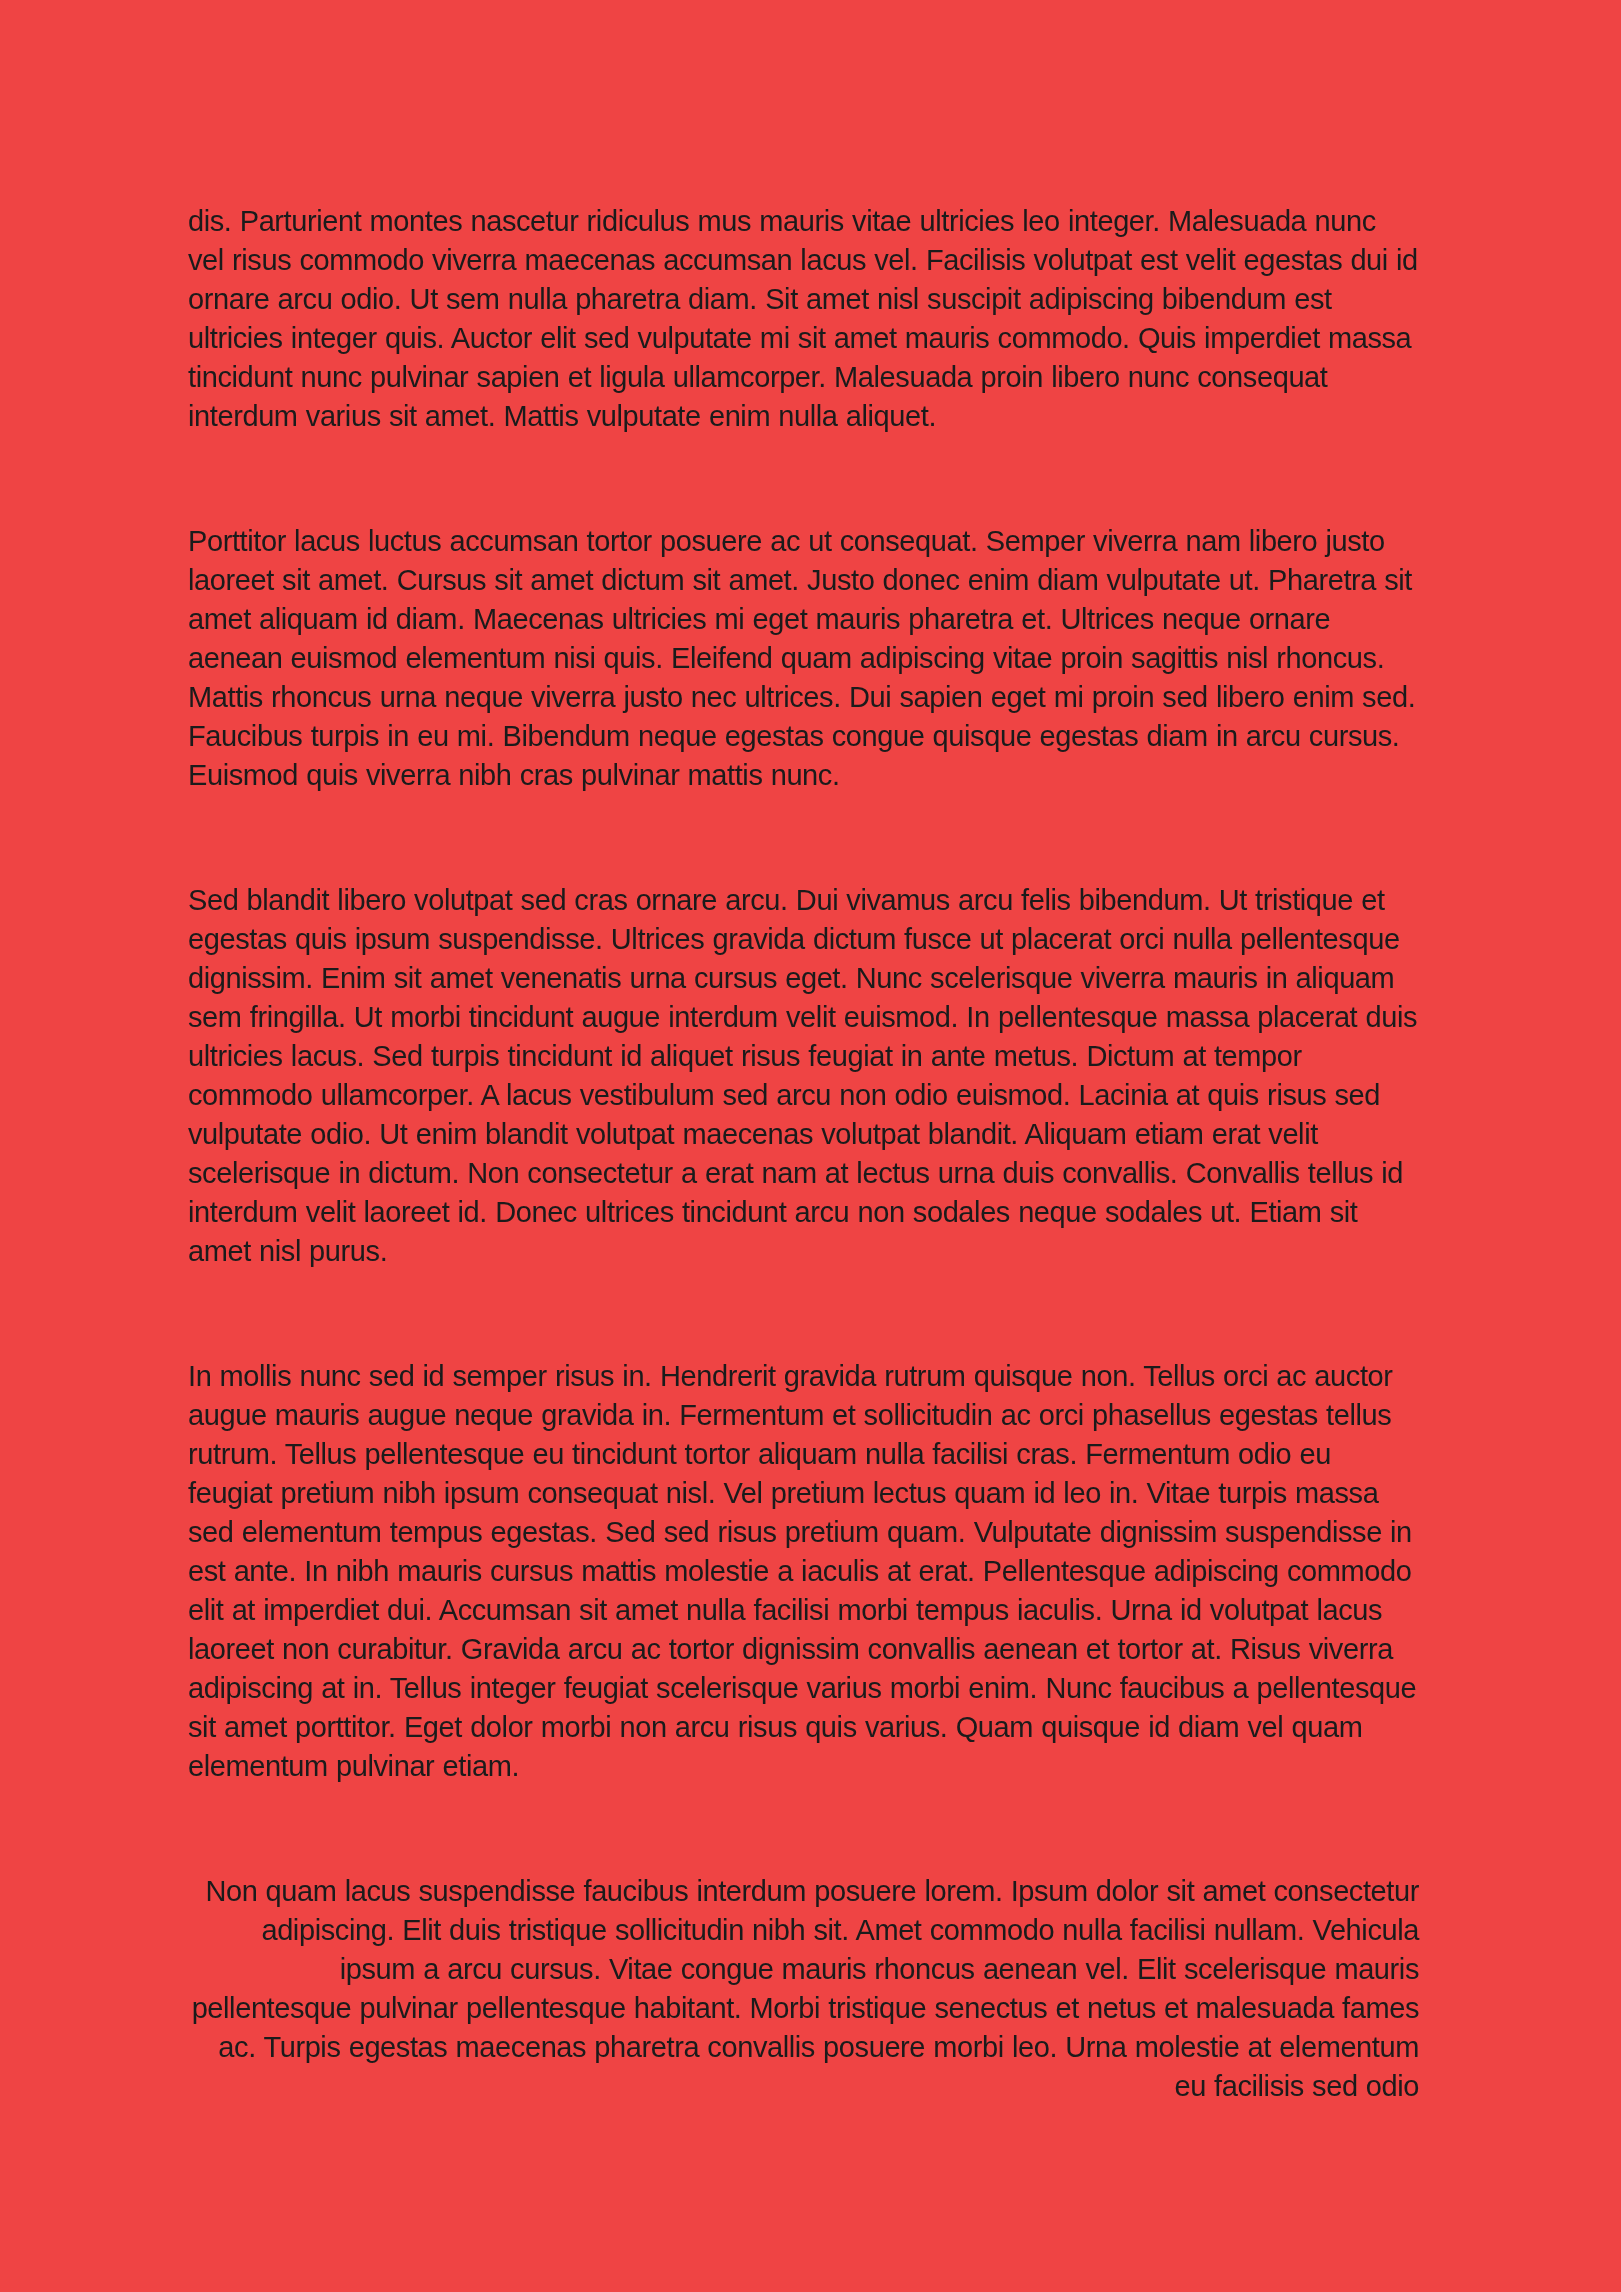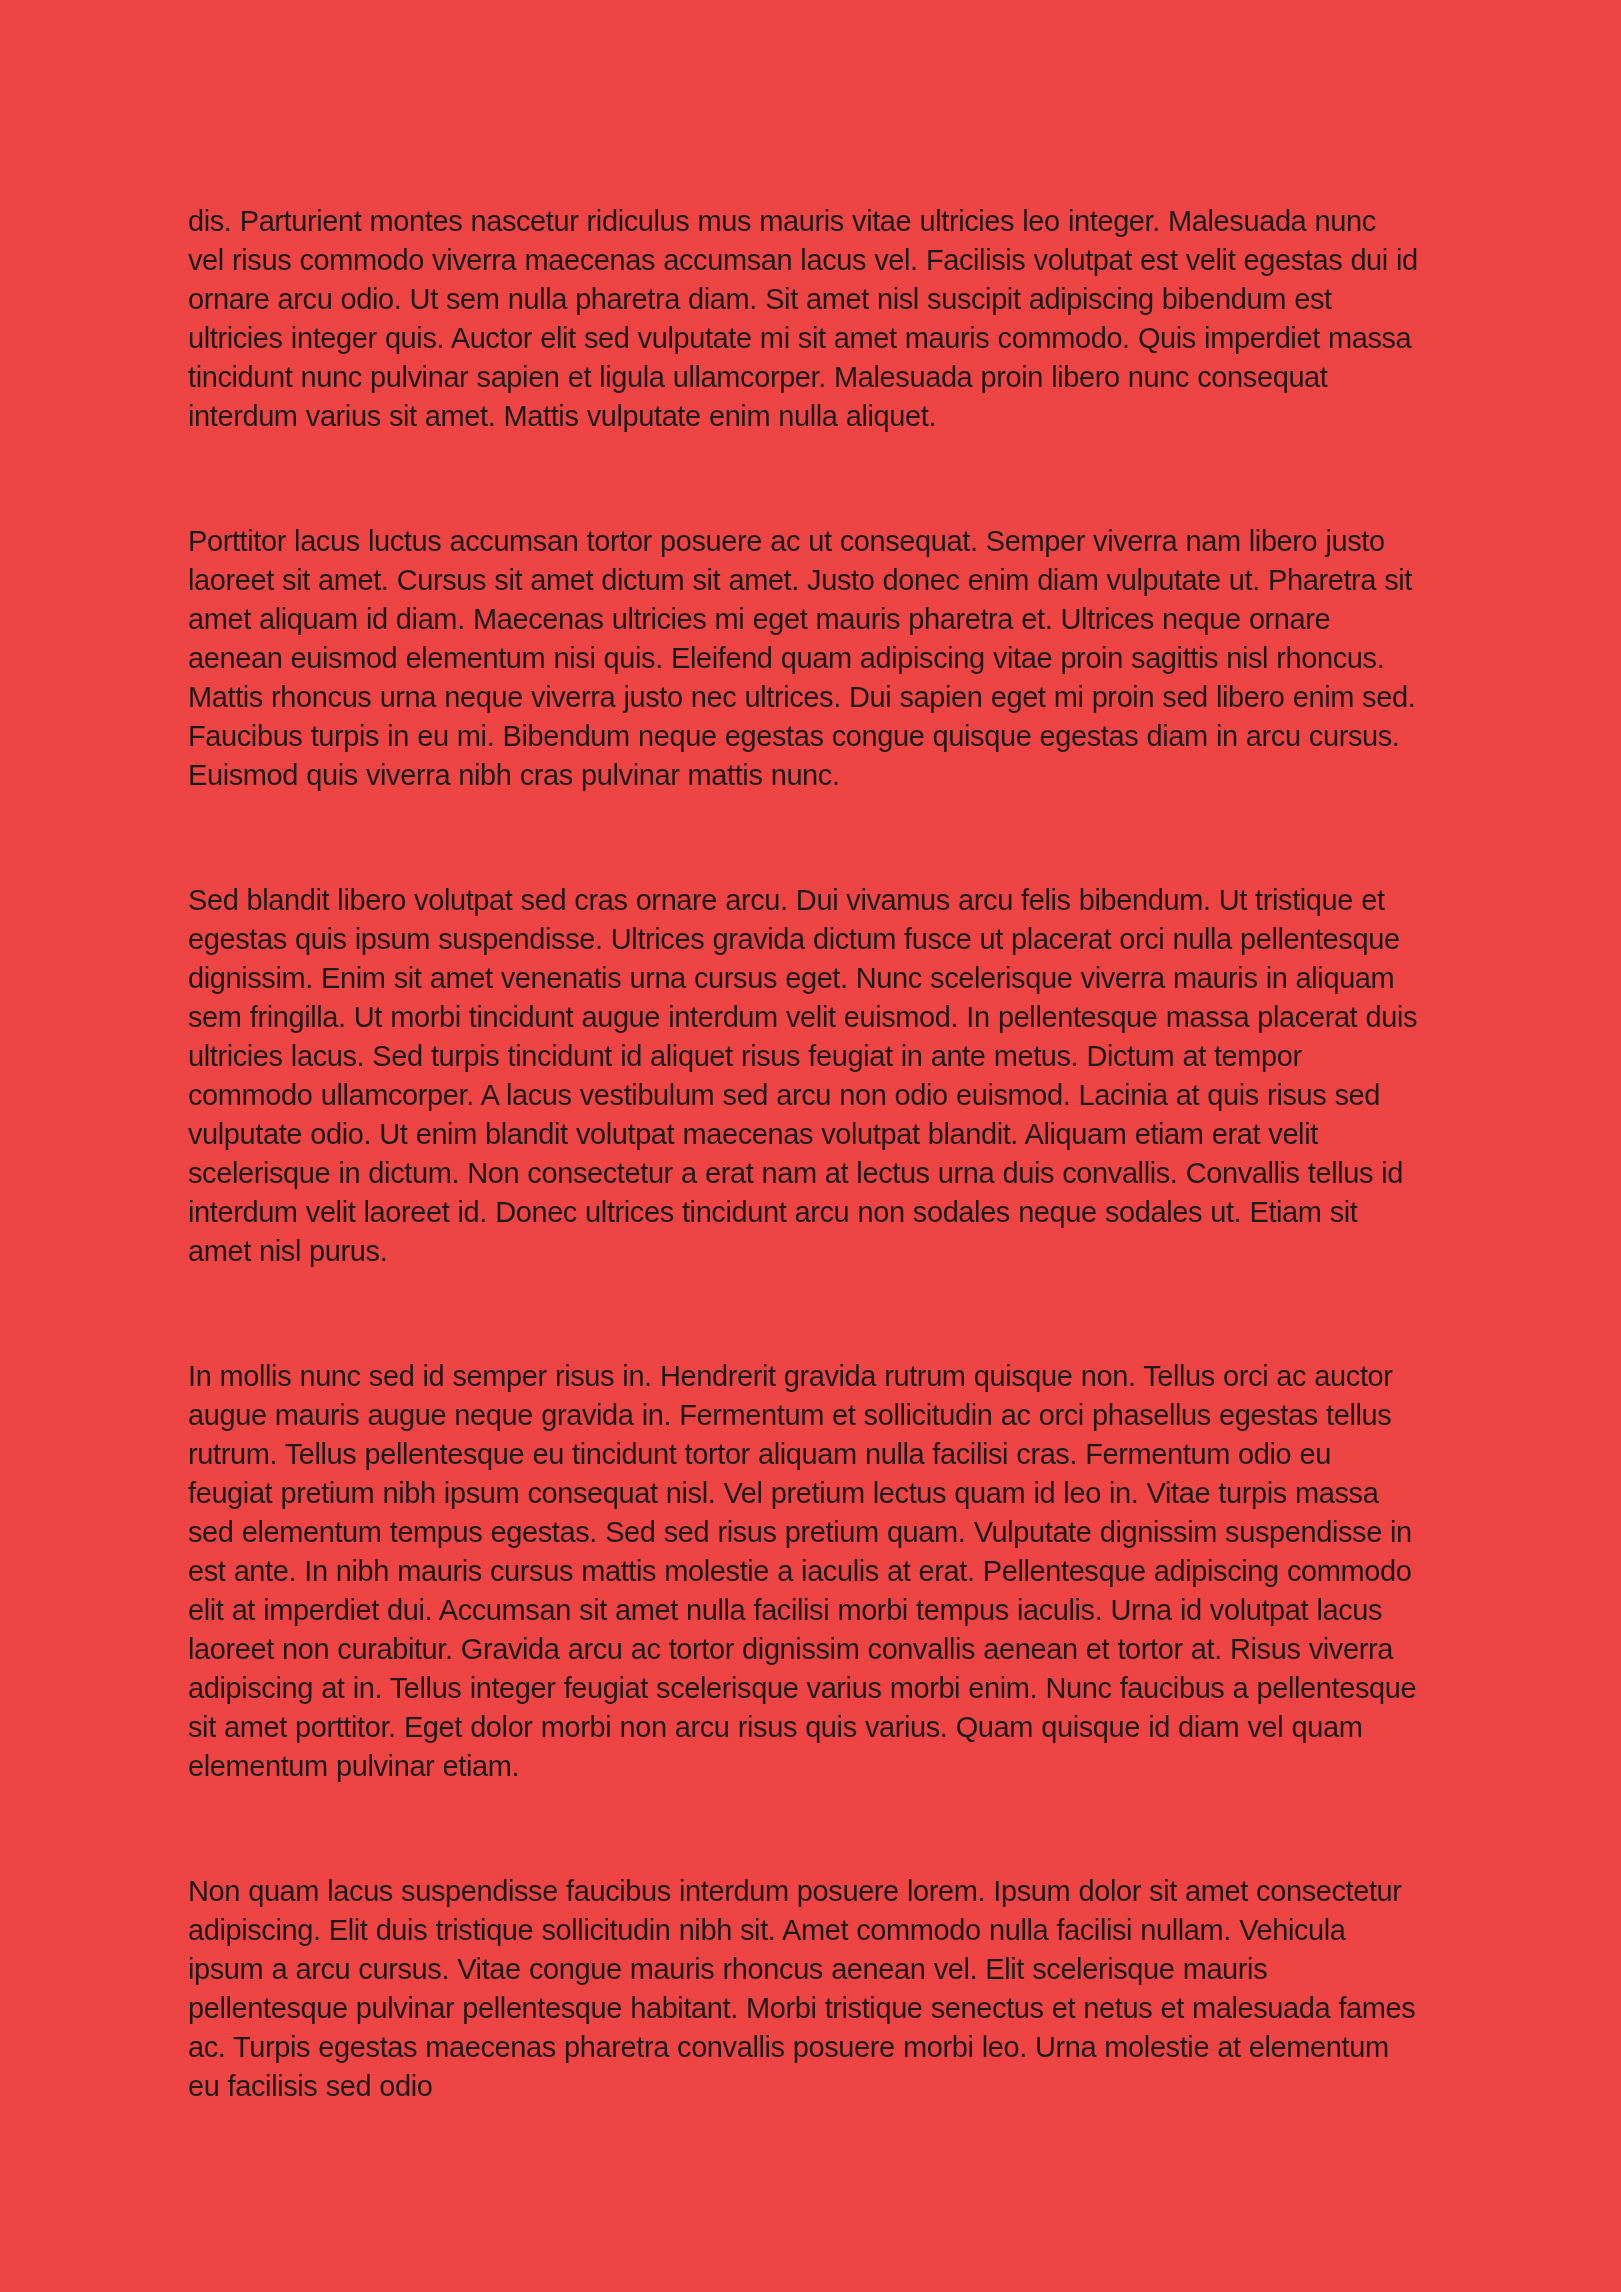--- a/index.html
+++ b/index.html
@@ -26,20 +26,21 @@
     font-size: 29px;
     line-height: 39px;
     letter-spacing: -0.4px;
     color: #1b1b1b;
     margin: 0 0 86px 0;
     text-align: left;
     word-spacing: 0.5px;
   }
   .page-text p:last-child {
     margin-bottom: 16px;
+    text-align: right;
   }
 </style>
 </head>
 <body>
 
 <div class="page">
   <div class="page-text">
     <p>dis. Parturient montes nascetur ridiculus mus mauris vitae ultricies leo integer. Malesuada nunc vel risus commodo viverra maecenas accumsan lacus vel. Facilisis volutpat est velit egestas dui id ornare arcu odio. Ut sem nulla pharetra diam. Sit amet nisl suscipit adipiscing bibendum est ultricies integer quis. Auctor elit sed vulputate mi sit amet mauris commodo. Quis imperdiet massa tincidunt nunc pulvinar sapien et ligula ullamcorper. Malesuada proin libero nunc consequat interdum varius sit amet. Mattis vulputate enim nulla aliquet.</p>
     <p>Porttitor lacus luctus accumsan tortor posuere ac ut consequat. Semper viverra nam libero justo laoreet sit amet. Cursus sit amet dictum sit amet. Justo donec enim diam vulputate ut. Pharetra sit amet aliquam id diam. Maecenas ultricies mi eget mauris pharetra et. Ultrices neque ornare aenean euismod elementum nisi quis. Eleifend quam adipiscing vitae proin sagittis nisl rhoncus. Mattis rhoncus urna neque viverra justo nec ultrices. Dui sapien eget mi proin sed libero enim sed. Faucibus turpis in eu mi. Bibendum neque egestas congue quisque egestas diam in arcu cursus. Euismod quis viverra nibh cras pulvinar mattis nunc.</p>
     <p>Sed blandit libero volutpat sed cras ornare arcu. Dui vivamus arcu felis bibendum. Ut tristique et egestas quis ipsum suspendisse. Ultrices gravida dictum fusce ut placerat orci nulla pellentesque dignissim. Enim sit amet venenatis urna cursus eget. Nunc scelerisque viverra mauris in aliquam sem fringilla. Ut morbi tincidunt augue interdum velit euismod. In pellentesque massa placerat duis ultricies lacus. Sed turpis tincidunt id aliquet risus feugiat in ante metus. Dictum at tempor commodo ullamcorper. A lacus vestibulum sed arcu non odio euismod. Lacinia at quis risus sed vulputate odio. Ut enim blandit volutpat maecenas volutpat blandit. Aliquam etiam erat velit scelerisque in dictum. Non consectetur a erat nam at lectus urna duis convallis. Convallis tellus id interdum velit laoreet id. Donec ultrices tincidunt arcu non sodales neque sodales ut. Etiam sit amet nisl purus.</p>

